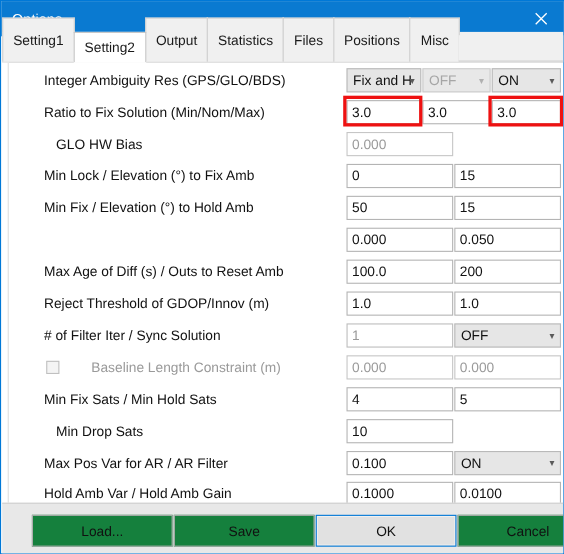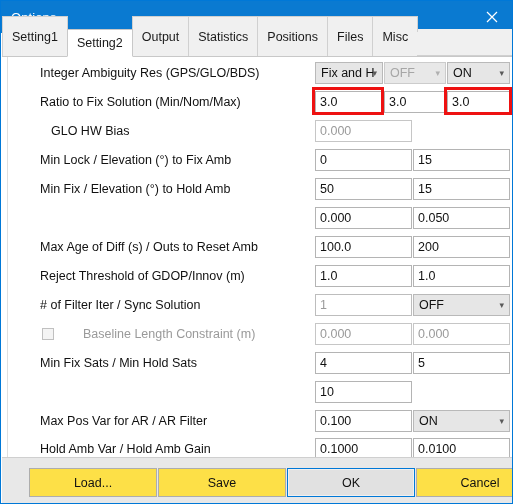--- a/index.html
+++ b/index.html
@@ -213,21 +213,21 @@
     width: 511px;
     height: 46px;
     background: #e8e8e8;
     border-top: 1px solid #cfcfcf;
   }
   .btn {
     position: absolute;
     top: 10px;
     height: 29px;
     box-sizing: border-box;
-    background: #fde047;
+    background: #15803d;
     border: 1px solid #adadad;
     font-size: 12.5px;
     color: #111111;
     display: flex;
     align-items: center;
     justify-content: center;
   }
   .btn.default {
     background: #e1e1e1;
     border: 1px solid #0078d7;
@@ -246,22 +246,22 @@
         <path d="M1 1 L11 11 M11 1 L1 11" stroke="#ffffff" stroke-width="1.2" fill="none"></path>
       </svg>
     </div>
   </div>
 
   <div class="tabstrip">
     <div class="tab">Setting1</div>
     <div class="tab active">Setting2</div>
     <div class="tab">Output</div>
     <div class="tab">Statistics</div>
+    <div class="tab">Files</div>
     <div class="tab">Positions</div>
-    <div class="tab">Files</div>
     <div class="tab">Misc</div>
     <div class="tabstrip-filler"></div>
   </div>
 
   <div class="panel">
     <div class="left-rail"></div>
 
     <div class="row" style="top:2px;">
       <div class="label">Integer Ambiguity Res (GPS/GLO/BDS)</div>
       <div class="combo cA">
@@ -335,20 +335,21 @@
       <div class="fld c2 disabled">0.000</div>
     </div>
 
     <div class="row" style="top:292px;">
       <div class="label">Min Fix Sats / Min Hold Sats</div>
       <div class="fld c1">4</div>
       <div class="fld c2">5</div>
     </div>
 
     <div class="row" style="top:321px;">
+      <div class="label indent">Min Drop Sats</div>
       <div class="fld c1">10</div>
     </div>
 
     <div class="row" style="top:350px;">
       <div class="label">Max Pos Var for AR  / AR Filter</div>
       <div class="fld c1">0.100</div>
       <div class="combo c2">
         <span>ON</span>
         <span class="caret">▾</span>
       </div>

